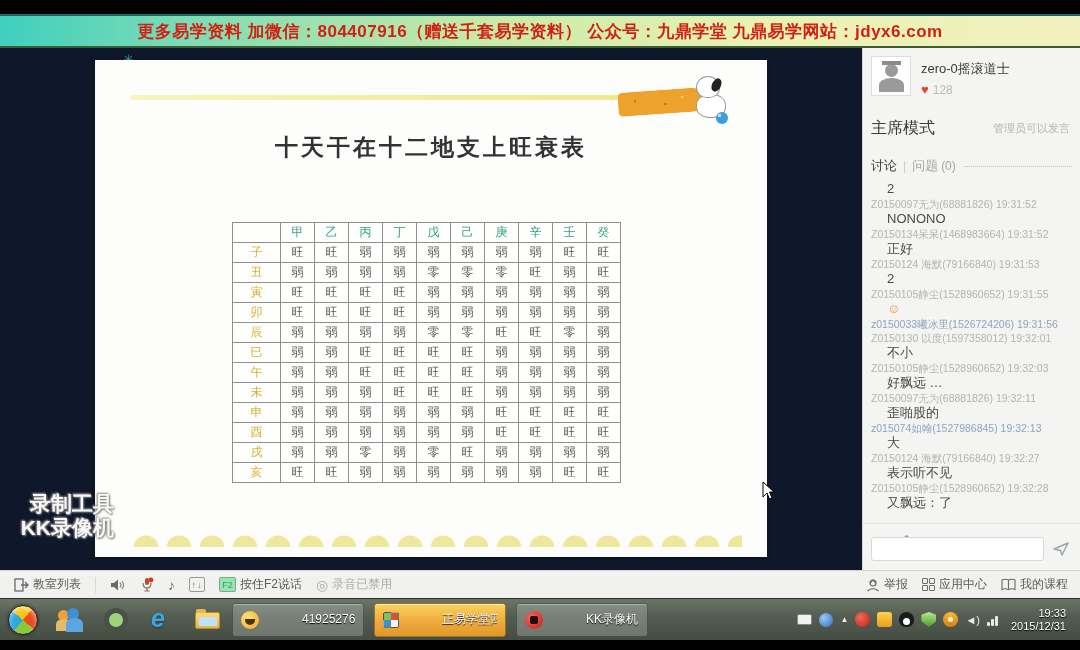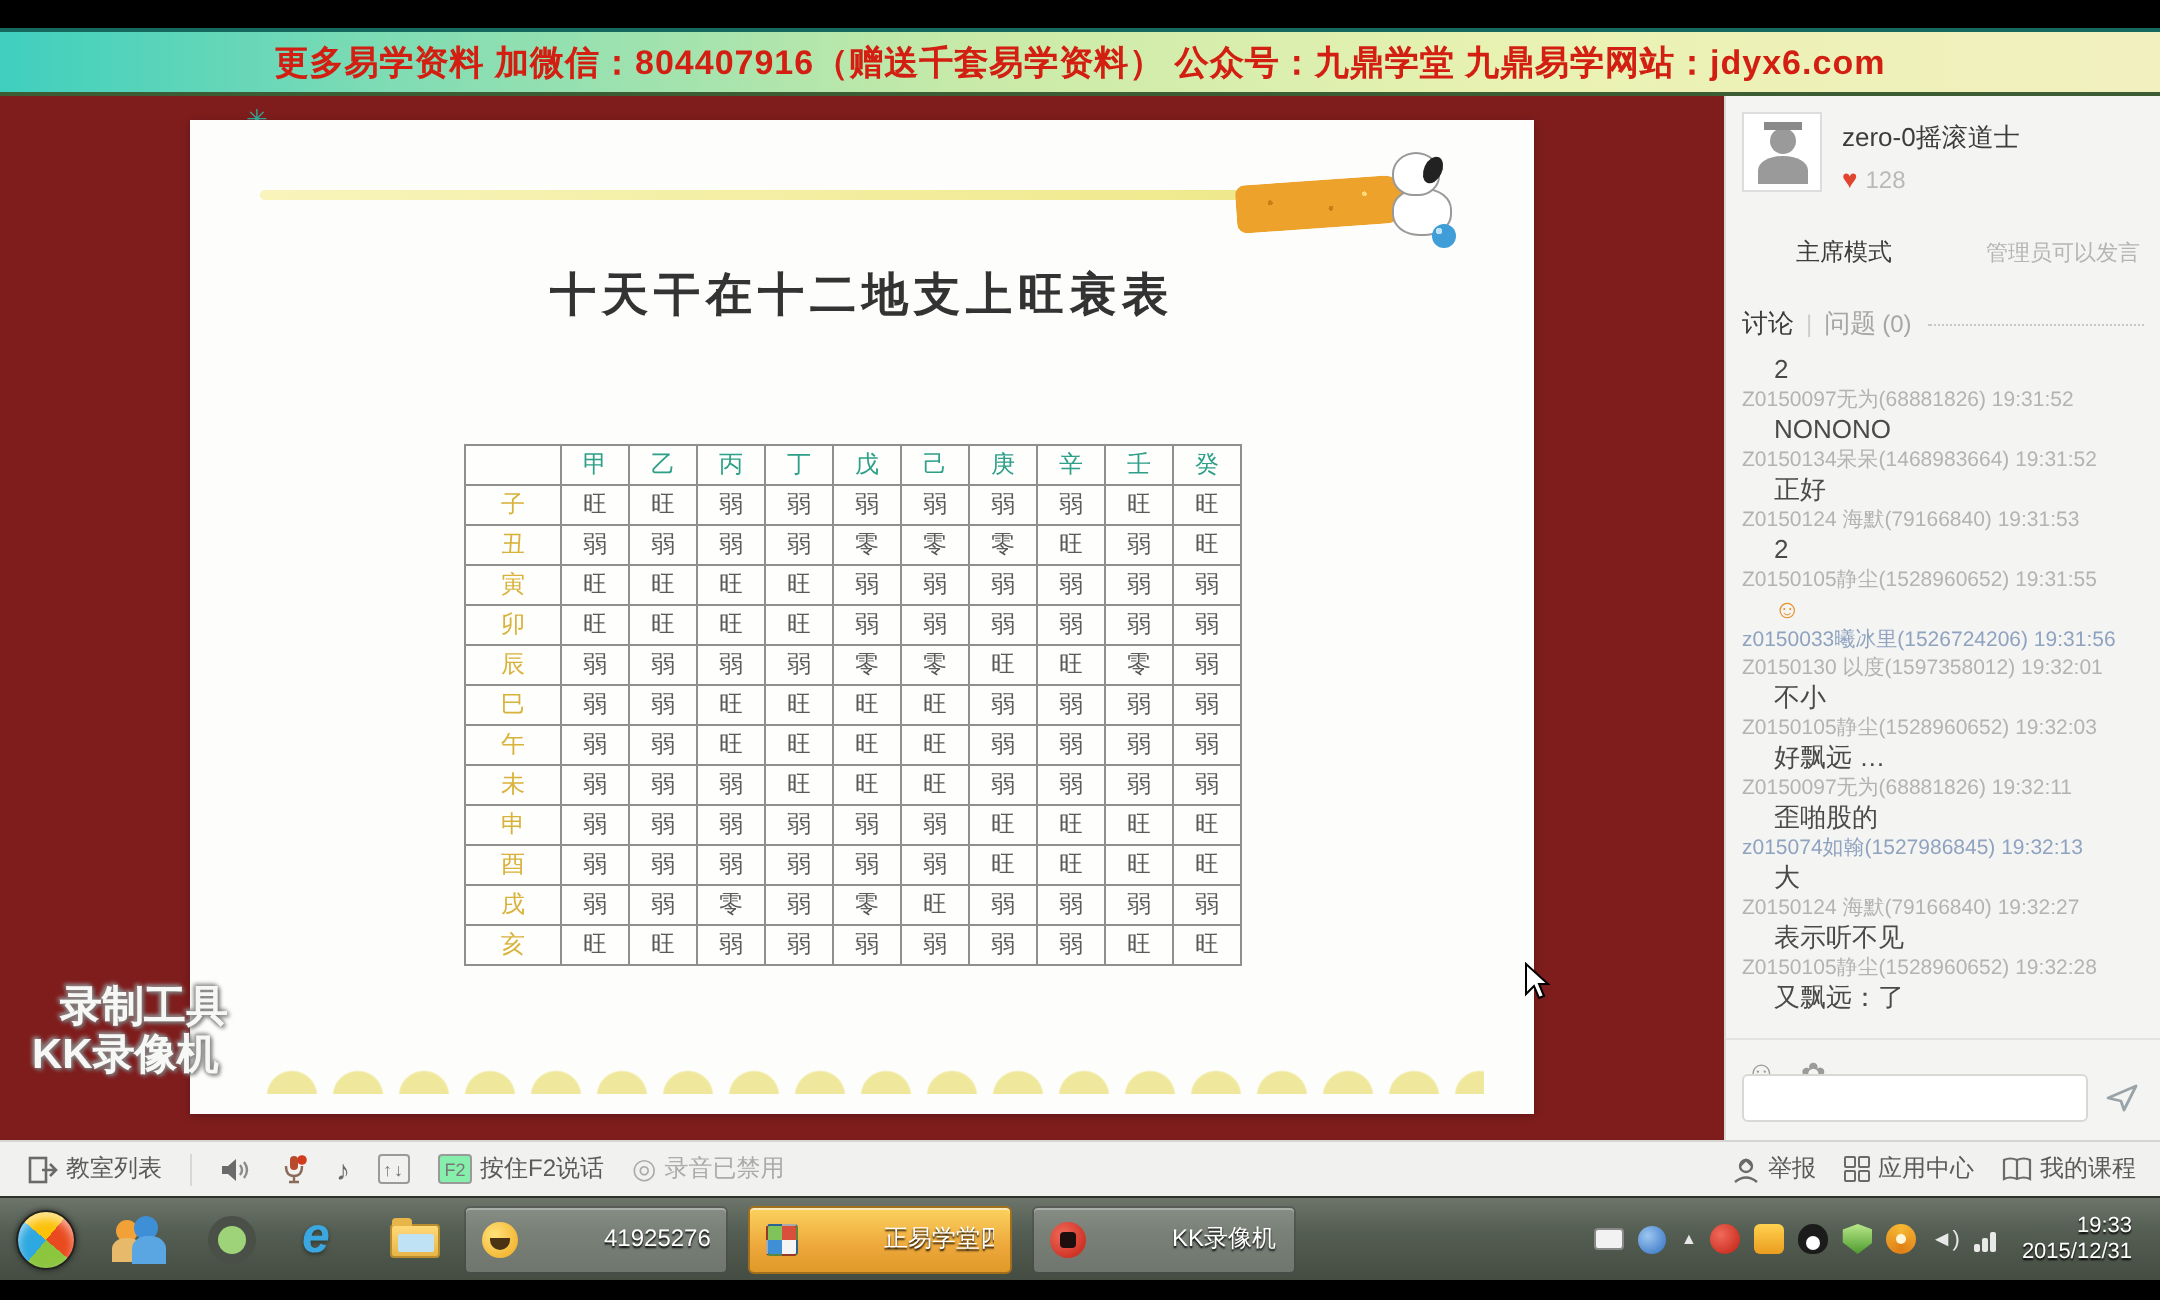--- a/index.html
+++ b/index.html
@@ -8,21 +8,21 @@
   #screen { position:relative; width:1080px; height:650px; background:#000; overflow:hidden; }
 
   
   .banner { position:absolute; top:14px; left:0; width:1080px; height:34px;
     background:linear-gradient(90deg,#3fcfbe 0%,#7fdcb4 18%,#c8eaa8 45%,#e9f2b2 70%,#f2f0bf 100%);
     border-top:2px solid #17695f; border-bottom:2px solid #3c5c33;
     display:flex; align-items:center; justify-content:center; }
   .banner span { color:#d21f12; font-size:17px; font-weight:bold; letter-spacing:.5px; }
 
   
-  .main { position:absolute; top:48px; left:0; width:862px; height:522px; background:#7f1d1d; }
+  .main { position:absolute; top:48px; left:0; width:862px; height:522px; background:#0f172a; }
   .flower-mark { position:absolute; left:123px; top:4px; color:#2fae9e; font-size:13px; }
 
   .slide { position:absolute; left:95px; top:12px; width:672px; height:497px; background:#fdfdfc;
     box-shadow:0 1px 4px rgba(0,0,0,.25); }
   .deco-line { position:absolute; left:35px; top:35px; width:490px; height:5px; border-radius:3px;
     background:linear-gradient(90deg,#f8f4bb,#efe98c); }
   .mascot { position:absolute; left:523px; top:16px; width:112px; height:48px; }
   .mascot .ribbon { position:absolute; left:0; top:14px; width:86px; height:24px; background:#eda22b;
     border-radius:5px 12px 12px 5px; transform:rotate(-4deg);
     background-image:radial-gradient(3px 3px at 20% 40%,#c97f14 40%,transparent 41%),radial-gradient(3px 3px at 55% 60%,#c97f14 40%,transparent 41%),radial-gradient(3px 3px at 75% 35%,#ffd978 40%,transparent 41%); }
@@ -45,39 +45,39 @@
   table.wang .corner { width:48px; }
   table.wang thead th { color:#2fa088; }
   table.wang tbody th { color:#d8b23a; width:48px; }
   table.wang tbody td { color:#5a5a5a; }
 
   .scallops { position:absolute; left:35px; top:472px; width:612px; height:15px;
     background-image:radial-gradient(circle 13px at 16px 16px,#efe89c 0 12px,rgba(0,0,0,0) 13px);
     background-size:33px 16px; background-repeat:repeat-x; }
 
   .watermark { position:absolute; left:16px; top:444px; font-size:21px; font-weight:bold; color:#f7f7f5;
-    text-shadow:0 0 2px #8a8a8a,1px 1px 2px #777,-1px -1px 2px #999; line-height:24px; }
+    text-shadow:0 0 2px #8a8a8a,1px 1px 2px #777,-1px -1px 2px #999; line-height:24px;text-align:right; }
   .watermark .l1 { margin-left:14px; }
 
   
   .cursor { position:absolute; left:762px; top:433px; }
 
   
   .sidebar { position:absolute; top:48px; left:862px; width:218px; height:522px; background:#f4f4f2;
     border-left:1px solid #d9d9d7; }
   .sb-head { position:relative; height:62px; padding:8px 8px 0 8px; }
   .avatar { position:absolute; left:8px; top:8px; width:40px; height:40px; background:#fff; border:1px solid #ddd; }
   .avatar .a-head { position:absolute; left:13px; top:7px; width:13px; height:13px; background:#9a9a9a; border-radius:50%; }
   .avatar .a-body { position:absolute; left:7px; top:21px; width:25px; height:14px; background:#9a9a9a; border-radius:50% 50% 0 0; }
   .avatar .a-cap { position:absolute; left:10px; top:4px; width:19px; height:4px; background:#8a8a8a; }
   .sb-name { position:absolute; left:58px; top:12px; font-size:13px; color:#3c3c3c; }
   .sb-likes { position:absolute; left:58px; top:34px; font-size:12px; color:#b9b9b9; }
   .sb-likes .heart { color:#e2452f; font-size:13px; margin-right:4px; }
   .sb-mode { display:flex; justify-content:space-between; align-items:center; padding:8px 10px 6px 8px; }
-  .sb-mode .mode { font-size:12px; color:#3c3c3c;margin-left:27px; }
+  .sb-mode .mode { font-size:16px; color:#3c3c3c; }
   .sb-mode .perm { font-size:11px; color:#b5b5b5; }
   .sb-tabs { display:flex; align-items:center; padding:12px 8px 4px 8px; }
   .sb-tabs .tab-on { font-size:13px; color:#3c3c3c; }
   .sb-tabs .sep { color:#ccc; margin:0 6px; font-size:12px; }
   .sb-tabs .tab-off { font-size:13px; color:#a6a6a6; }
   .sb-tabs .cnt { font-size:12px; color:#a6a6a6; margin-left:3px; }
   .sb-tabs .dots { flex:1; border-top:1px dotted #c9c9c9; margin-left:8px; }
   .msgs { height:340px; overflow:hidden; padding:2px 6px 0 8px; }
   .msg .meta { font-size:10.5px; color:#b3b3b1; line-height:14px; white-space:nowrap; }
   .msg .meta.blue-meta { color:#8fa3c0; }

